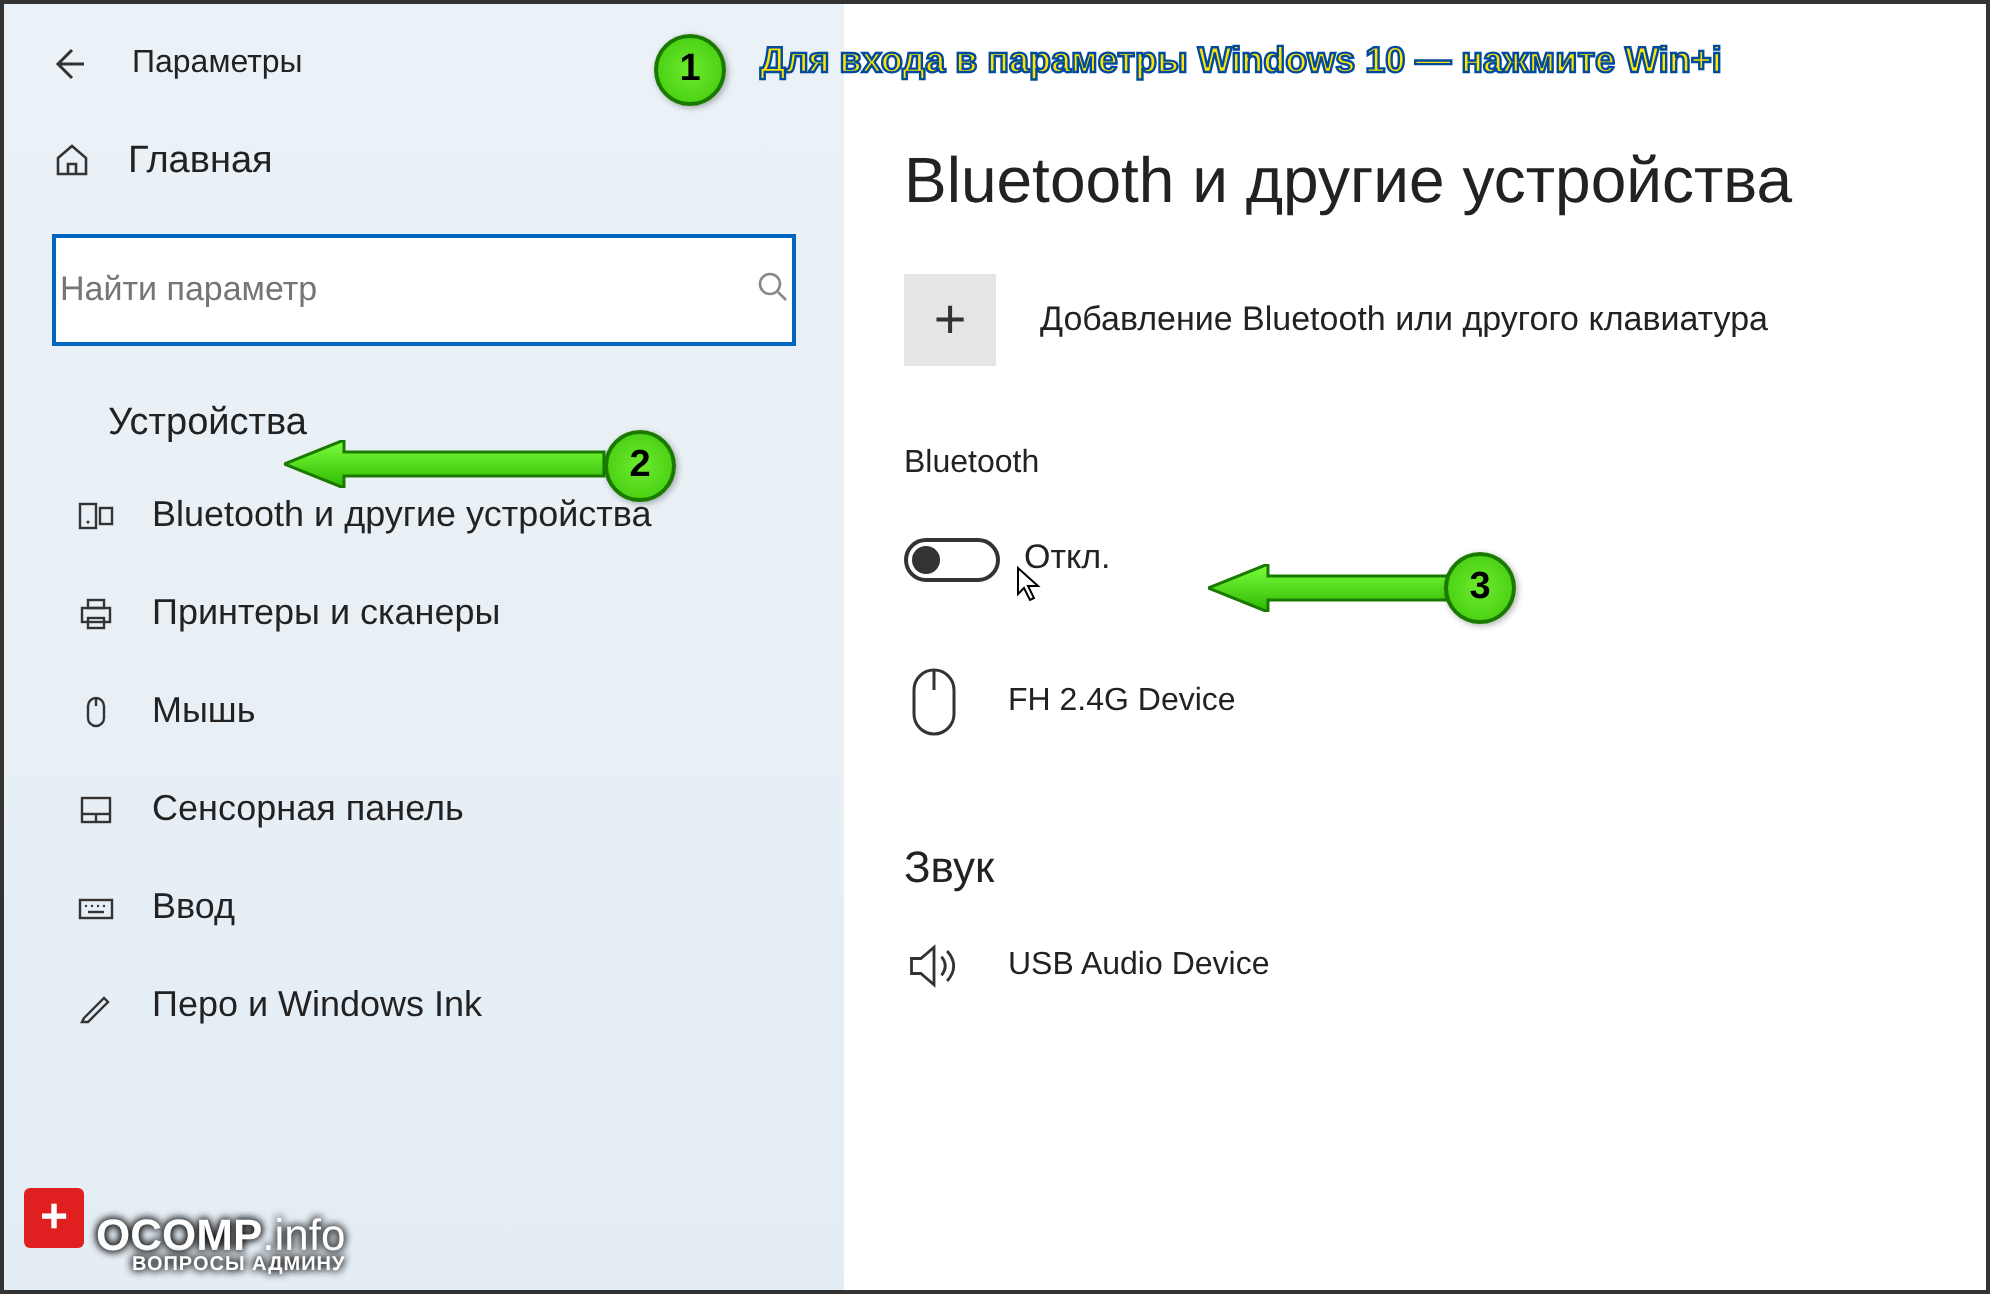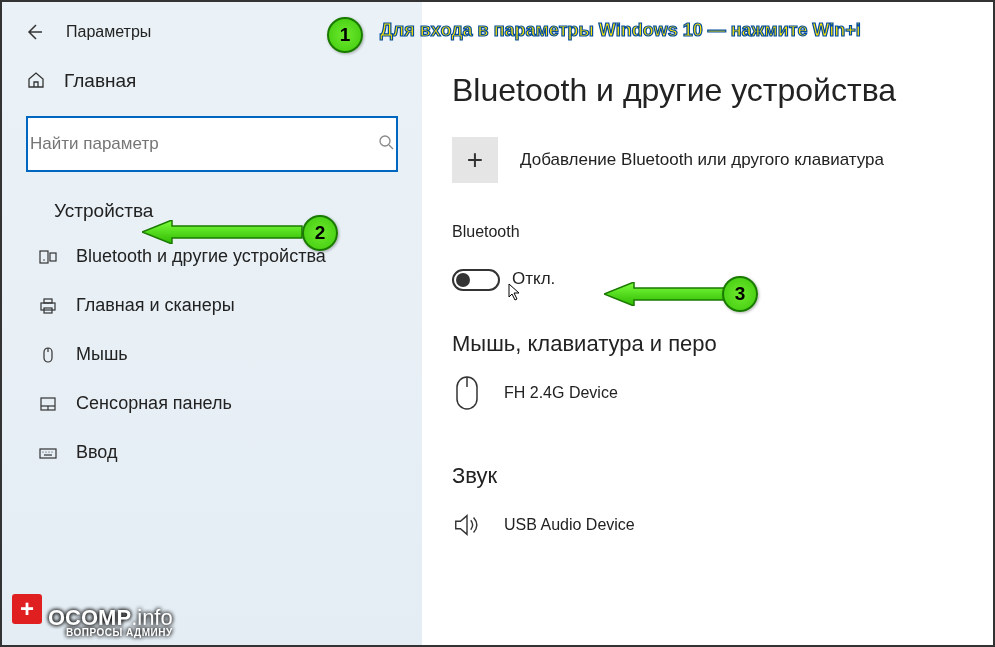--- a/index.html
+++ b/index.html
@@ -107,21 +107,21 @@
   </div>
 
   <div class="nav-item">
     <span class="icon">
       <svg width="20" height="20" viewBox="0 0 20 20">
           <rect x="3" y="7" width="14" height="7" stroke="#333" stroke-width="1.2" fill="none"></rect>
           <rect x="6" y="3" width="8" height="4" stroke="#333" stroke-width="1.2" fill="none"></rect>
           <rect x="6" y="12" width="8" height="5" stroke="#333" stroke-width="1.2" fill="none"></rect>
         </svg>
     </span>
-    <span>Главная и сканеры</span>
+    <span>Принтеры и сканеры</span>
   </div>
 
   <div class="nav-item">
     <span class="icon">
       <svg width="20" height="20" viewBox="0 0 20 20">
           <rect x="6" y="3" width="8" height="14" rx="4" stroke="#333" stroke-width="1.2" fill="none"></rect>
           <line x1="10" y1="3" x2="10" y2="7" stroke="#333" stroke-width="1.2"></line>
         </svg>
     </span>
     <span>Мышь</span>
@@ -145,20 +145,28 @@
           <circle cx="5" cy="9" r="0.6" fill="#333"></circle>
           <circle cx="8" cy="9" r="0.6" fill="#333"></circle>
           <circle cx="11" cy="9" r="0.6" fill="#333"></circle>
           <circle cx="14" cy="9" r="0.6" fill="#333"></circle>
           <line x1="6" y1="12" x2="14" y2="12" stroke="#333" stroke-width="1.2"></line>
         </svg>
     </span>
     <span>Ввод</span>
   </div>
 
+  <div class="nav-item">
+    <span class="icon">
+      <svg width="20" height="20" viewBox="0 0 20 20">
+          <path d="M4 16 L14 6 L16 8 L6 18 L3 18 Z" stroke="#333" stroke-width="1.2" fill="none"></path>
+        </svg>
+    </span>
+    <span>Перо и Windows Ink</span>
+  </div>
 </div>
 
 <div class="main">
   <div class="page-title">Bluetooth и другие устройства</div>
 
   <div class="add-device">
     <div class="plus-box">+</div>
     <div class="add-label">Добавление Bluetooth или другого клавиатура</div>
   </div>
 
@@ -168,21 +176,20 @@
       <div class="knob"></div>
     </div>
     <div class="toggle-label">Откл.</div>
     <div class="cursor">
       <svg width="14" height="18" viewBox="0 0 14 18">
           <path d="M1 1 L1 14 L4 11 L7 17 L9 16 L6 10 L11 10 Z" fill="#fff" stroke="#000" stroke-width="1"></path>
         </svg>
     </div>
   </div>
 
-  <div class="section-title">Мышь, клавиатура и перо</div>
   <div class="device-row">
     <div class="device-icon">
       <svg width="28" height="40" viewBox="0 0 28 40">
           <rect x="4" y="4" width="20" height="32" rx="10" stroke="#333" stroke-width="1.5" fill="none"></rect>
           <line x1="14" y1="4" x2="14" y2="14" stroke="#333" stroke-width="1.5"></line>
         </svg>
     </div>
     <div class="device-name">FH 2.4G Device</div>
   </div>
 

